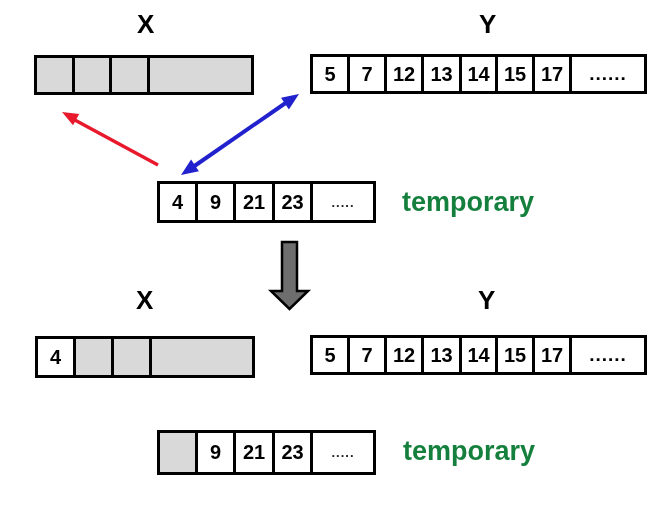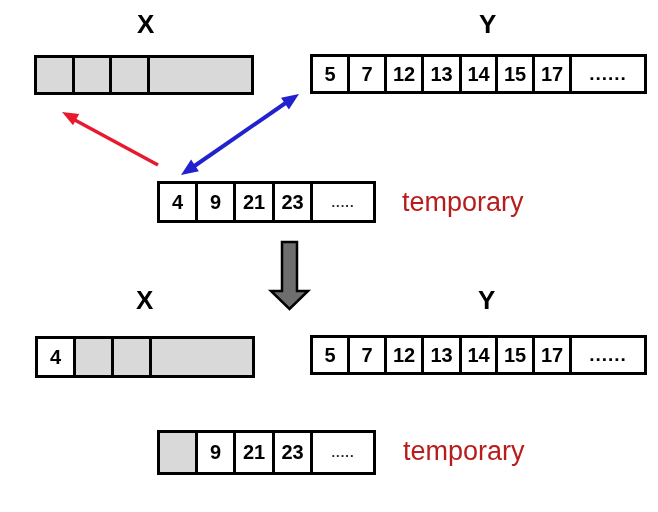--- a/index.html
+++ b/index.html
@@ -25,23 +25,23 @@
     display:flex; align-items:center; justify-content:center;
     font-weight:bold; font-size:20px; color:#000;
     margin-left:-3px;
   }
   .cell:first-child { margin-left:0; }
   .cell.gray { background:#d9d9d9; }
   .cell.dots-big { font-size:19px; letter-spacing:1px; }
   .cell.dots-small { font-size:13px; letter-spacing:1px; color:#222; }
   .temp-label {
     position:absolute;
-    font-weight:normal;
+    font-weight:bold;
     font-size:27px;
-    color:#b91c1c;
+    color:#15803d;
     line-height:1;
   }
   #arrow-layer {
     position:absolute; left:0; top:0;
     width:658px; height:512px;
     pointer-events:none;
   }
 </style>
 </head>
 <body>

